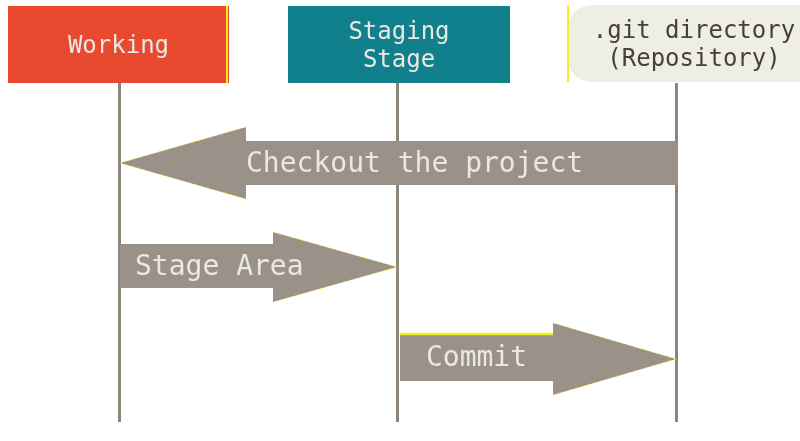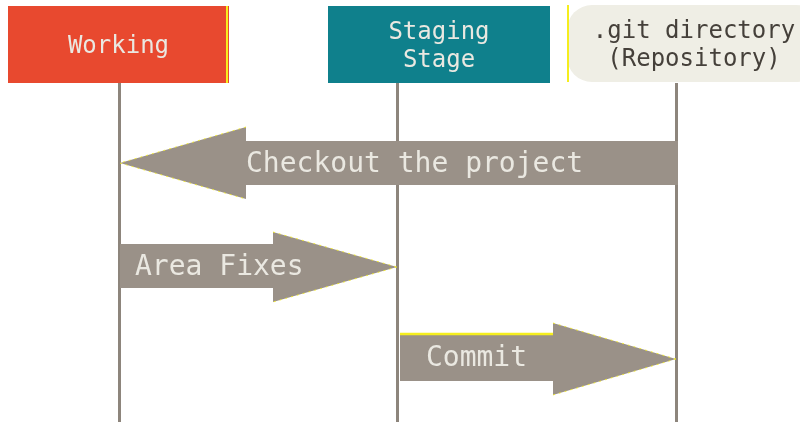--- a/index.html
+++ b/index.html
@@ -33,21 +33,20 @@
   .col-box .line { display: block; white-space: nowrap; }
   .box-working {
     left: 8px; width: 221px;
     background: var(--box_orange, #E8492F);
     color: var(--label_light, #F2F1EC);
   }
   .box-staging {
     left: 288px; width: 222px;
     background: var(--box_teal, #0F808C);
     color: var(--label_light, #F2F1EC);
-    margin-left: 40px;
   }
   .box-git {
     left: 567px; top: 5px; width: 254px;
     background: var(--box_cream, #EFEEE5);
     color: var(--label_dark, #45403A);
     border-radius: 25px;
   }
   .yellow-edge {
     position: absolute;
     width: 2px;
@@ -126,21 +125,21 @@
     <line class="ydash" x1="128" y1="2" x2="2" y2="38"></line>
     <line class="ydash" x1="2" y1="38" x2="128" y2="74"></line>
   </svg>
   <div class="arrow-label label-checkout">Checkout the project</div>
 
   <svg class="arrow-svg" style="left:119px; top:230px;" width="282" height="76" viewBox="0 0 282 76">
     <polygon points="1,14 154,14 154,2 278,37 154,72 154,58 1,58"></polygon>
     <line class="ydash" x1="154" y1="2" x2="278" y2="37"></line>
     <line class="ydash" x1="278" y1="37" x2="154" y2="72"></line>
   </svg>
-  <div class="arrow-label label-stage">Area Fixes</div>
+  <div class="arrow-label label-stage">Stage Area</div>
 
   <svg class="arrow-svg" style="left:398px; top:321px;" width="282" height="78" viewBox="0 0 282 78">
     <polygon points="2,12 155,12 155,2 278,38 155,74 155,60 2,60"></polygon>
     <line class="ysolid" x1="2" y1="13" x2="155" y2="13"></line>
     <line class="ydash" x1="155" y1="2" x2="278" y2="38"></line>
     <line class="ydash" x1="278" y1="38" x2="155" y2="74"></line>
   </svg>
   <div class="arrow-label label-commit">Commit</div>
 
 </div>

